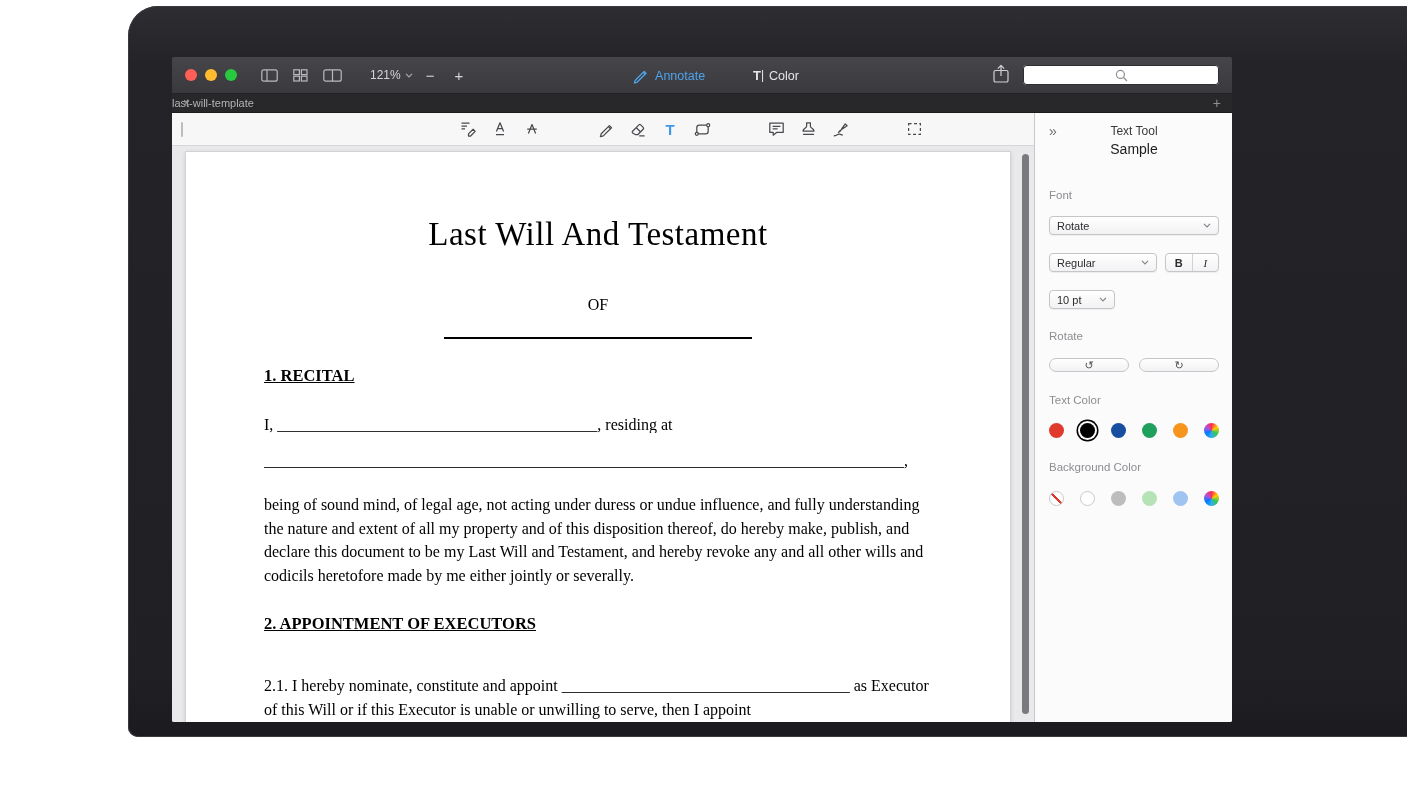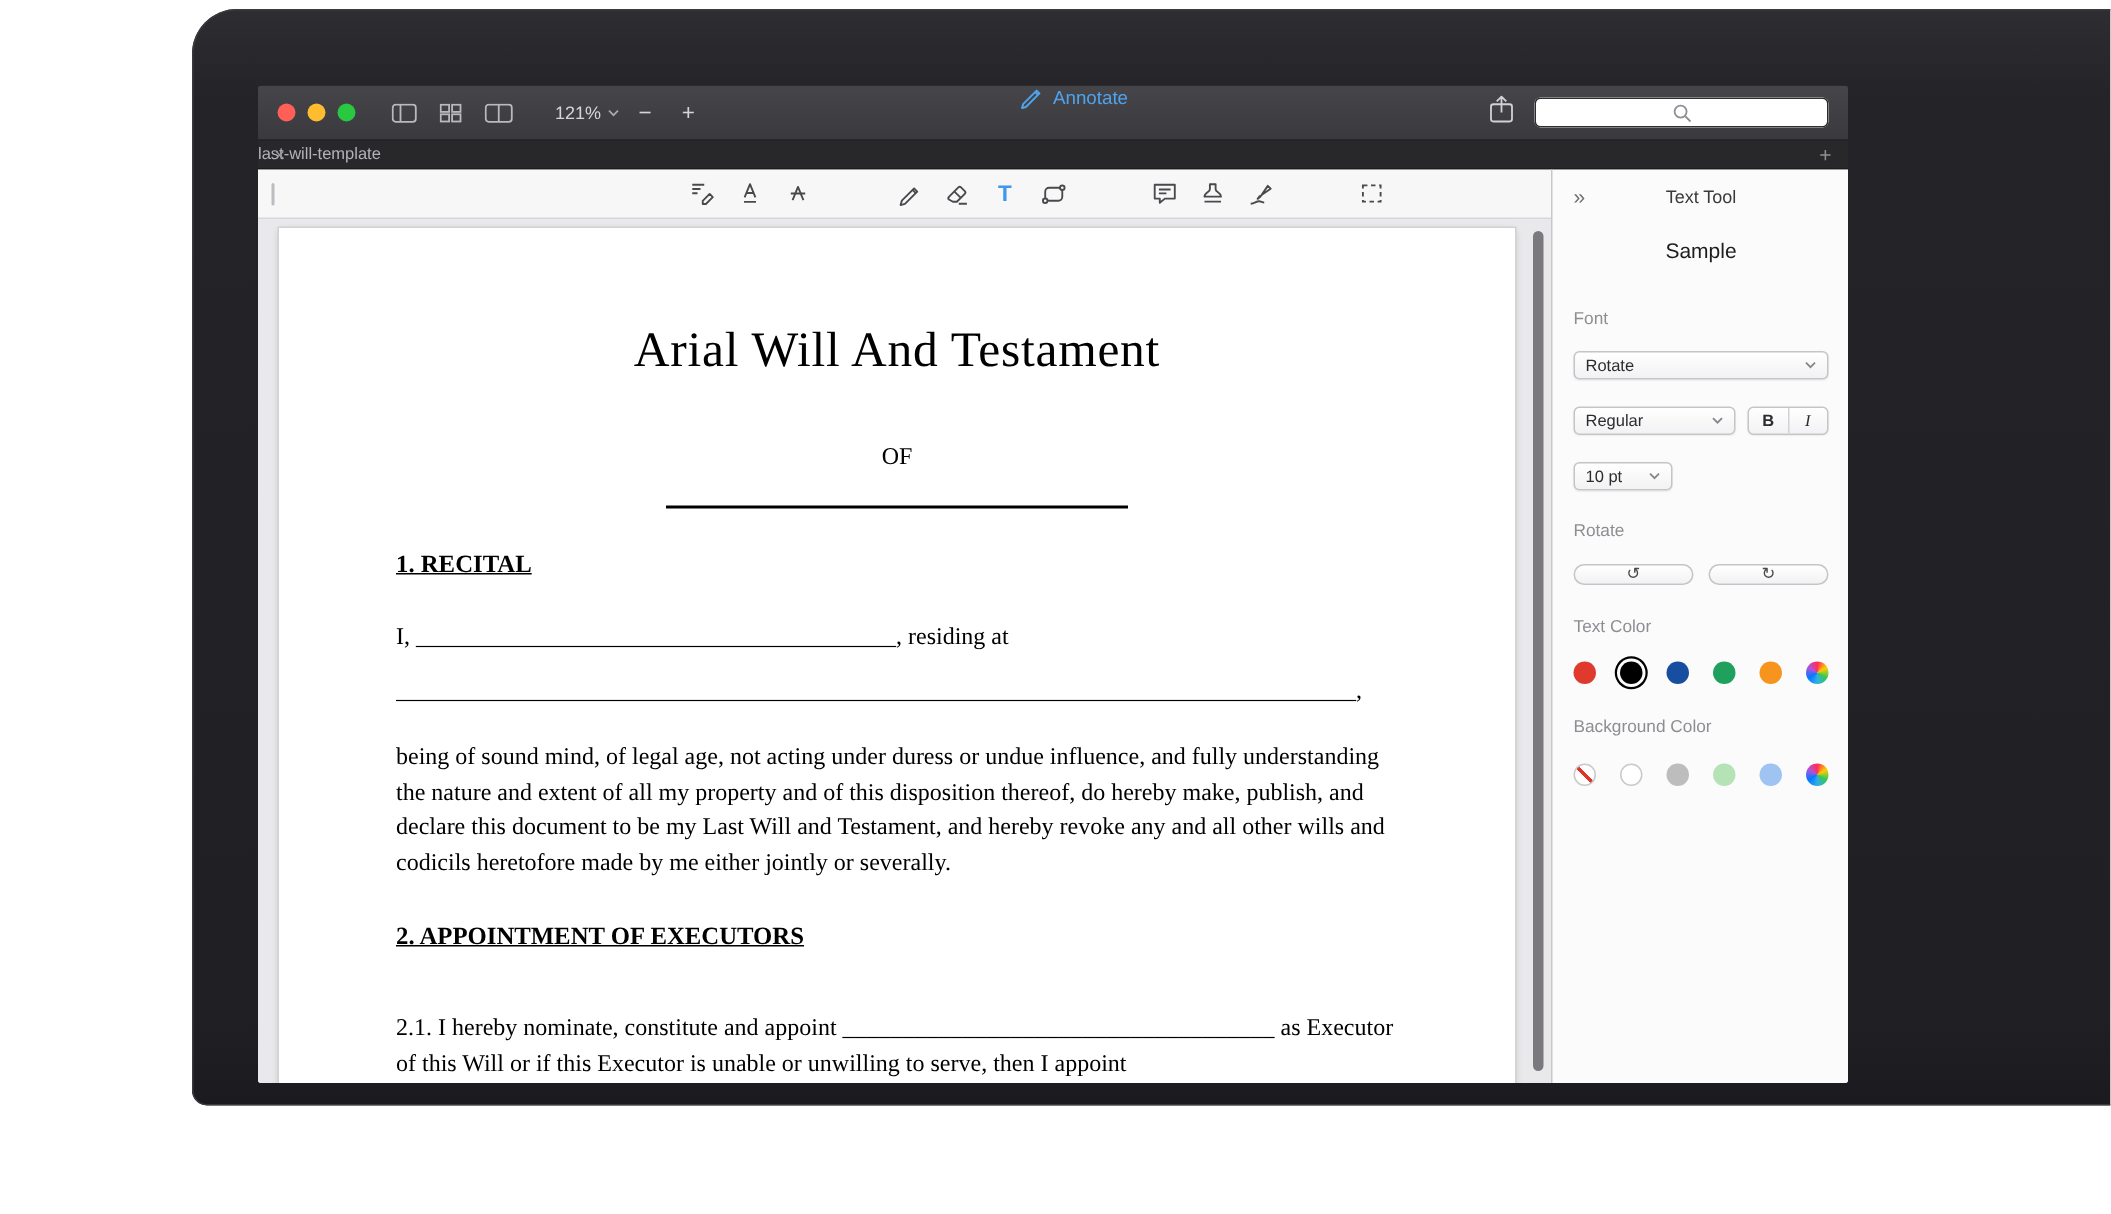--- a/index.html
+++ b/index.html
@@ -44,21 +44,21 @@
   .light { width:12px; height:12px; border-radius:50%; }
   .light.red { background:#ff5f57; } .light.yellow { background:#febc2e; } .light.green { background:#28c840; }
   .win-controls { display:flex; gap:15px; margin-left:24px; align-items:center; }
   .win-controls svg { display:block; }
   .zoom-group { display:flex; align-items:center; margin-left:28px; gap:6px; font-size:12px; color:#d5d5d9; }
   .zoom-level { display:flex; align-items:center; gap:4px; cursor:default; }
   .zoom-btn { font-size:15px; color:#d5d5d9; padding:0 7px; line-height:1; }
   .modes {
     position:absolute; left:50%; top:0; height:37px;
     transform:translateX(calc(-50% + 14px));
-    display:flex; align-items:flex-end; gap:48px;flex-direction:column;
+    display:flex; align-items:center; gap:48px;
   }
   .mode { display:flex; align-items:center; gap:6px; font-size:12.5px; }
   .mode.annotate { color:#4fa3ec; }
   .mode.edit { color:#e6e6e9; }
   .edit-glyph { display:flex; align-items:center; font-size:13px; color:#e6e6e9; font-weight:600; }
   .cursor-bar { display:inline-block; width:1px; height:12px; background:#e6e6e9; margin-left:1px; }
   .tb-right { margin-left:auto; display:flex; align-items:center; gap:14px; }
   .search-field {
     width:196px; height:20px; background:#ffffff; border-radius:4px;
     display:flex; align-items:center; justify-content:center;
@@ -114,21 +114,21 @@
   }
 
   
   .panel {
     flex:1; background:#fbfbfc; border-left:1px solid #c8c8cb;
     padding:0 14px; color:#2e2e30; font-size:11.5px; position:relative;
   }
   .panel-header { position:relative; margin-top:8px; height:20px; display:flex; align-items:center; }
   .collapse-btn { font-size:14px; color:#6e6e73; z-index:1; line-height:1; }
   .panel-title { position:absolute; left:0; width:100%; text-align:center; font-size:12px; color:#3a3a3c; }
-  .sample-preview { margin-top:18px; text-align:center; font-size:14px; color:#1d1d1f; }
+  .sample-preview { text-align:center; font-size:14px; color:#1d1d1f; }
   .field-label { margin-top:32px; color:#8d8d92; font-size:11.5px; }
   .field-label.tight { margin-top:21px; }
   .field-label.mid { margin-top:22px; }
   .field-label.bg { margin-top:23px; }
   .select {
     height:19px; border:1px solid #c5c5c8; border-radius:4px;
     background:linear-gradient(#ffffff,#f2f2f4);
     display:flex; align-items:center; justify-content:space-between;
     padding:0 7px; font-size:11px; color:#2c2c2e;
     box-shadow:0 .5px 1px rgba(0,0,0,.06);
@@ -323,21 +323,21 @@
               <span class="tool grp">
                 <svg width="17" height="16" viewBox="0 0 17 16" fill="none" stroke="#4a4a4e" stroke-width="1.25">
                   <rect x="2.6" y="2.6" width="11.8" height="10.8" stroke-dasharray="3 2.4"></rect>
                 </svg>
               </span>
             </div>
           </div>
 
           <div class="doc-area">
             <div class="page">
-              <div class="doc-title">Arial Will And Testament</div>
+              <div class="doc-title">Last Will And Testament</div>
               <div class="doc-of">OF</div>
               <div class="center-line"></div>
               <div class="doc-h">1. RECITAL</div>
               <div class="doc-line l1">I, ________________________________________, residing at</div>
               <div class="doc-line l2">________________________________________________________________________________,</div>
               <div class="doc-p">being of sound mind, of legal age, not acting under duress or undue influence, and fully understanding the nature and extent of all my property and of this disposition thereof, do hereby make, publish, and declare this document to be my Last Will and Testament, and hereby revoke any and all other wills and codicils heretofore made by me either jointly or severally.</div>
               <div class="doc-h h2">2. APPOINTMENT OF EXECUTORS</div>
               <div class="doc-p p2">2.1. I hereby nominate, constitute and appoint ____________________________________ as Executor of this Will or if this Executor is unable or unwilling to serve, then I appoint</div>
             </div>
             <div class="scrollbar-thumb"></div>

